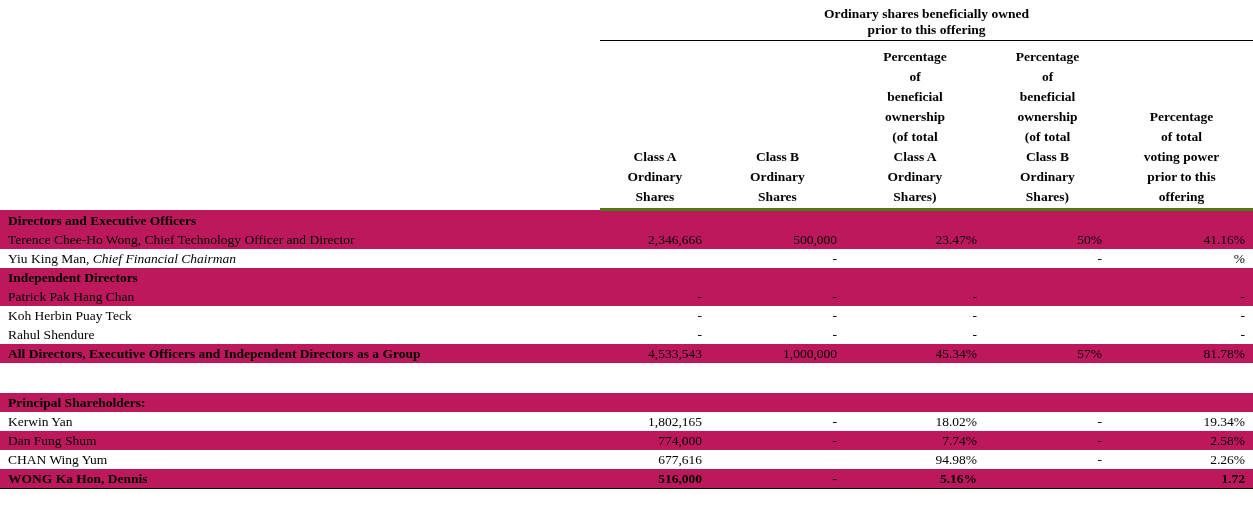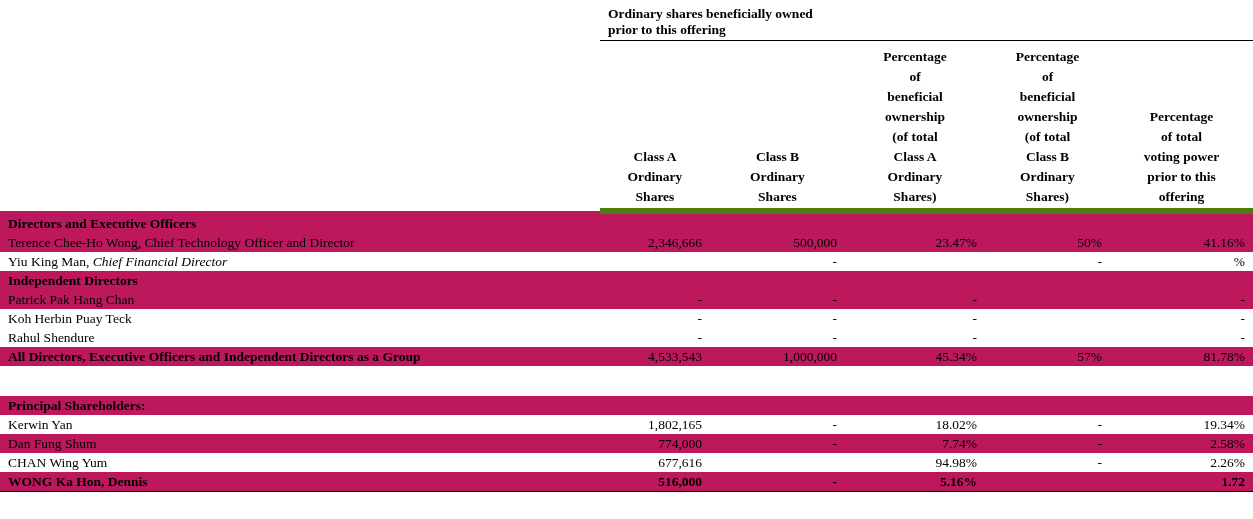--- a/index.html
+++ b/index.html
@@ -19,36 +19,37 @@
     table-layout: fixed;
     width: 1253px;
   }
   td, th {
     padding: 0 8px 0 8px;
     vertical-align: bottom;
     overflow: hidden;
   }
   
   tr.span-row td.span-header {
+    text-align: center;
     font-weight: bold;
     white-space: pre-line;
     line-height: 16px;
     padding-top: 6px;
     padding-bottom: 2px;
     border-bottom: 1px solid #000000;
   }
   tr.colhead-row th {
     font-weight: bold;
     text-align: center;
     vertical-align: bottom;
     white-space: pre-line;
     line-height: 20px;
     padding-top: 6px;
     padding-bottom: 1px;
-    border-bottom: 6px solid #4d7c0f;
+    border-bottom: 3px solid #4d7c0f;
   }
   tr.colhead-row th.name-col {
     border-bottom: none;
   }
   
   tr.data-row td {
     height: 19px;
     line-height: 19px;
     white-space: nowrap;
   }
@@ -138,21 +139,21 @@
     <tr class="data-row shaded">
       <td class="row-label"><span>Terence Chee-Ho Wong, Chief Technology Officer and Director</span><span class="italic"></span></td>
       <td class="num">2,346,666</td>
       <td class="num">500,000</td>
       <td class="num">23.47%</td>
       <td class="num">50%</td>
       <td class="num">41.16%</td>
     </tr>
 
     <tr class="data-row">
-      <td class="row-label"><span>Yiu King Man,</span><span class="italic"> Chief Financial Director</span></td>
+      <td class="row-label"><span>Yiu King Man,</span><span class="italic"> Chief Financial Chairman</span></td>
       <td class="num"></td>
       <td class="num">-</td>
       <td class="num"></td>
       <td class="num">-</td>
       <td class="num">%</td>
     </tr>
 
     <tr class="data-row shaded bold">
       <td class="row-label"><span>Independent Directors</span></td>
       <td class="num"></td>

